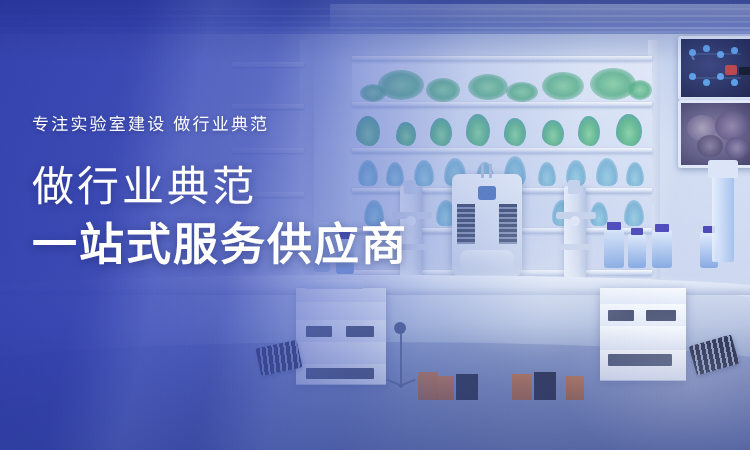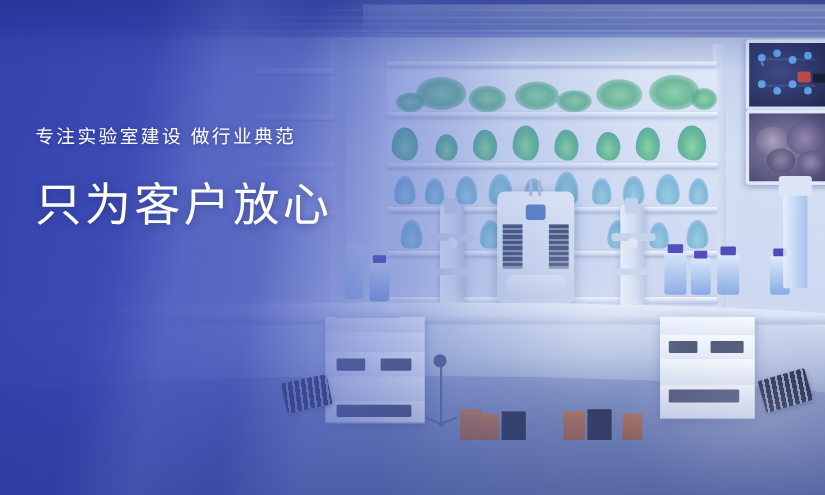--- a/index.html
+++ b/index.html
@@ -544,18 +544,19 @@
   </div>
 
   <div class="tint"></div>
   <div class="tint-edge"></div>
   <div class="sheen" style="left:92px;"></div>
   <div class="sheen" style="left:236px;opacity:.7;"></div>
 
   <div class="content">
     <div class="tagline">专注实验室建设 做行业典范</div>
 
-    <div class="headline1">只为客户放心</div>
-
+    <div class="headline1">做行业典范</div>
+
+    <div class="headline2">一站式服务供应商</div>
 
   </div>
 
 </div>
 
 </body></html>

